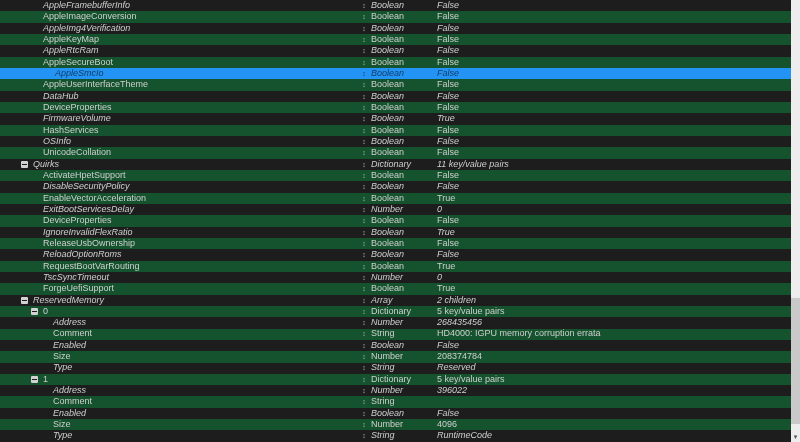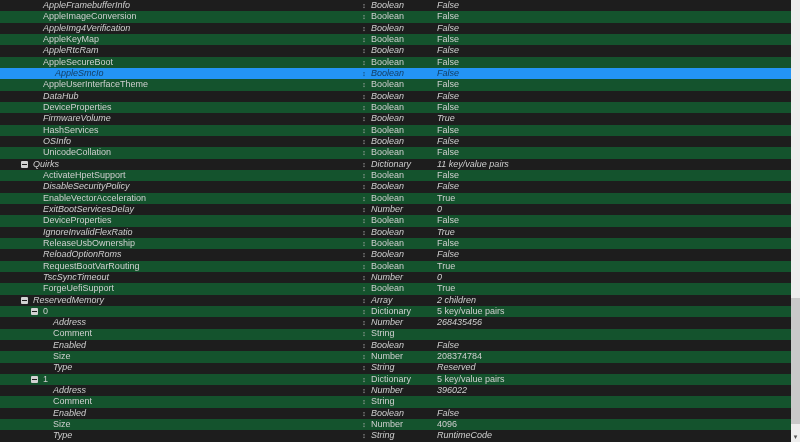--- a/index.html
+++ b/index.html
@@ -342,20 +342,21 @@
       <span class="value">268435456</span>
     </div>
       <div class="row stripe-b">
       <span class="indent" style="width: 41px;"></span>
       <span class="expander hidden"></span>
       <span class="key">Comment</span>
       <span class="typecell">
         <span class="type-arrows">↕</span>
         <span class="type-label">String</span>
       </span>
+      <span class="value">HD4000: IGPU memory corruption errata</span>
     </div>
       <div class="row stripe-a">
       <span class="indent" style="width: 41px;"></span>
       <span class="expander hidden"></span>
       <span class="key">Enabled</span>
       <span class="typecell">
         <span class="type-arrows">↕</span>
         <span class="type-label">Boolean</span>
       </span>
       <span class="value">False</span>

